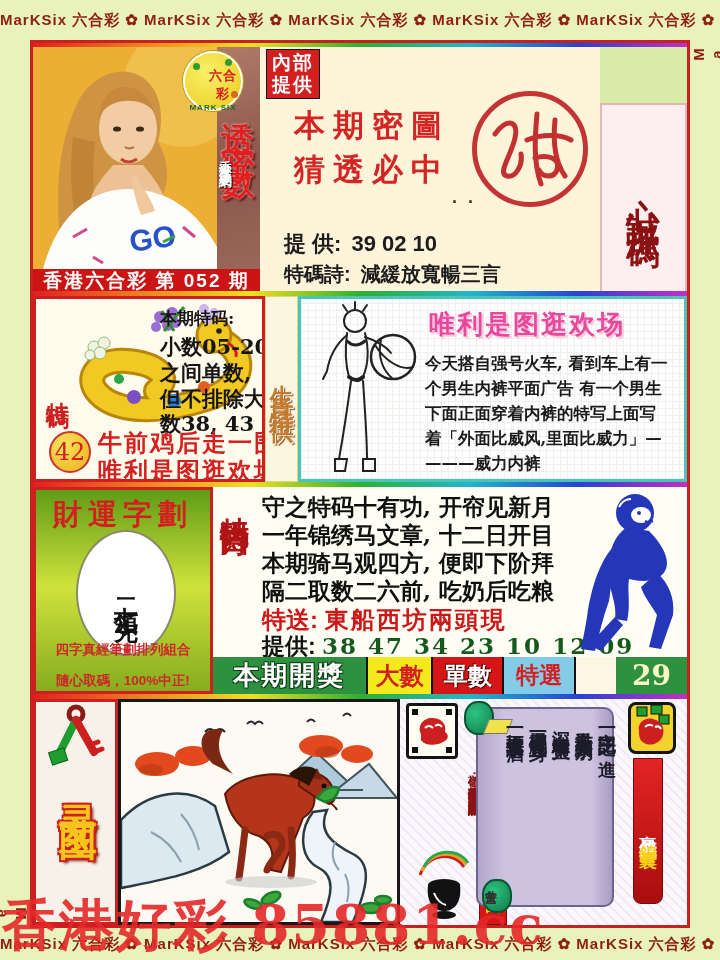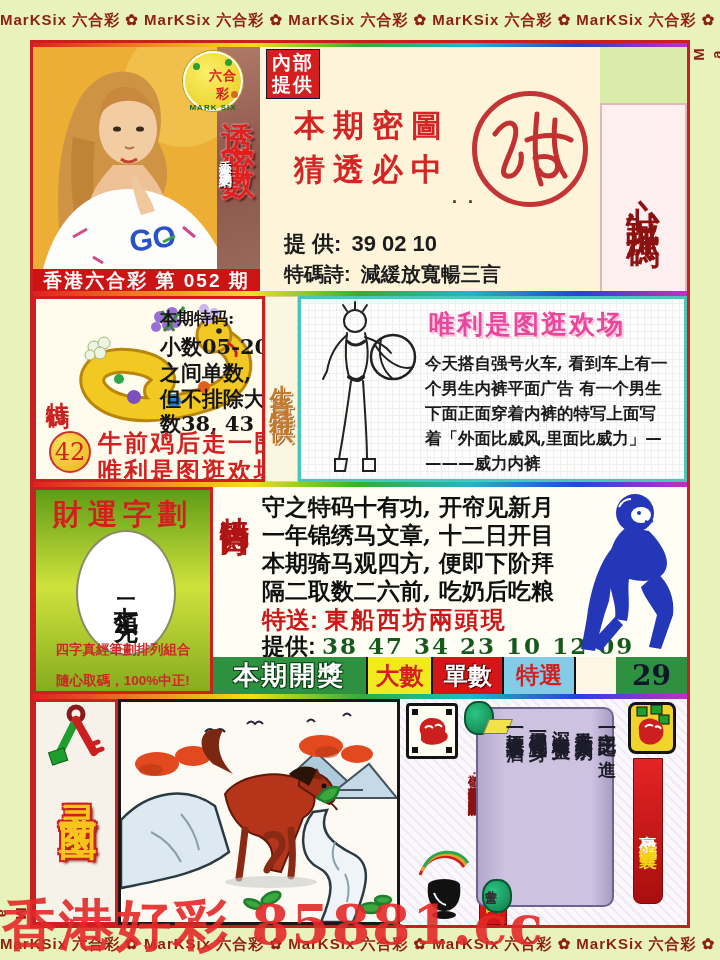--- a/index.html
+++ b/index.html
@@ -93,21 +93,21 @@
   .pprov .val{color:#16591f;font-family:"DejaVu Serif",serif;letter-spacing:2px;}
   .rbar{position:absolute;left:213px;top:657px;width:474px;height:37px;display:flex;}
   .rseg{height:100%;display:flex;align-items:center;justify-content:center;font-weight:bold;
         box-sizing:border-box;border-right:2px solid #111;}
   .rseg.open{width:170px;background:#2e9140;color:#fff;font-size:26px;letter-spacing:2px;
         text-shadow:-1px -1px 0 #0c4016,1px -1px 0 #0c4016,-1px 1px 0 #0c4016,1px 1px 0 #0c4016;}
   .rseg.big{width:72px;background:#f2ea1c;color:#d41f1f;font-size:24px;}
   .rseg.odd{width:78px;background:#d41616;color:#fff;font-size:24px;
         text-shadow:-1px -1px 0 #400,1px 1px 0 #400;}
   .rseg.pick{width:79px;background:#84cbe8;color:#d41f1f;font-size:23px;}
-  .rseg.num{width:78px;background:#2e9140;color:#0f172a;font-size:28px;border-right:none;
+  .rseg.num{width:78px;background:#2e9140;color:#fef9c3;font-size:28px;border-right:none;
         font-family:"DejaVu Serif",serif;margin-left:40px;}
   
   .hunt{position:absolute;left:33px;top:699px;width:85px;height:226px;border:3px solid #cc2020;
         box-sizing:border-box;background:#f6f2ea;overflow:hidden;}
   .hunt-title{position:absolute;left:20px;top:72px;font-size:38px;font-weight:bold;color:#f6c51c;
         letter-spacing:10px;line-height:1.1;
         text-shadow:-2px -2px 0 #cc2020,2px -2px 0 #cc2020,-2px 2px 0 #cc2020,2px 2px 0 #cc2020,3px 3px 3px #701008;}
   .horse{position:absolute;left:118px;top:699px;width:282px;height:226px;border:3px solid #181818;
         box-sizing:border-box;background:#fdfbf3;overflow:hidden;}
   .rpanel{position:absolute;left:400px;top:699px;width:287px;height:226px;background:#faf8fc;overflow:hidden;

